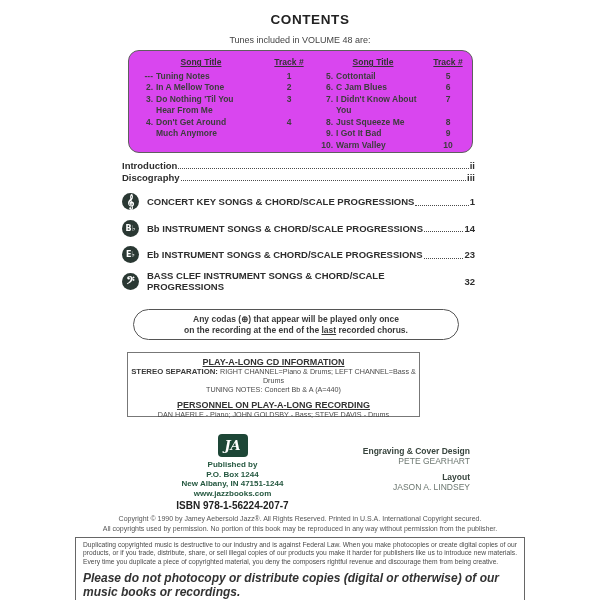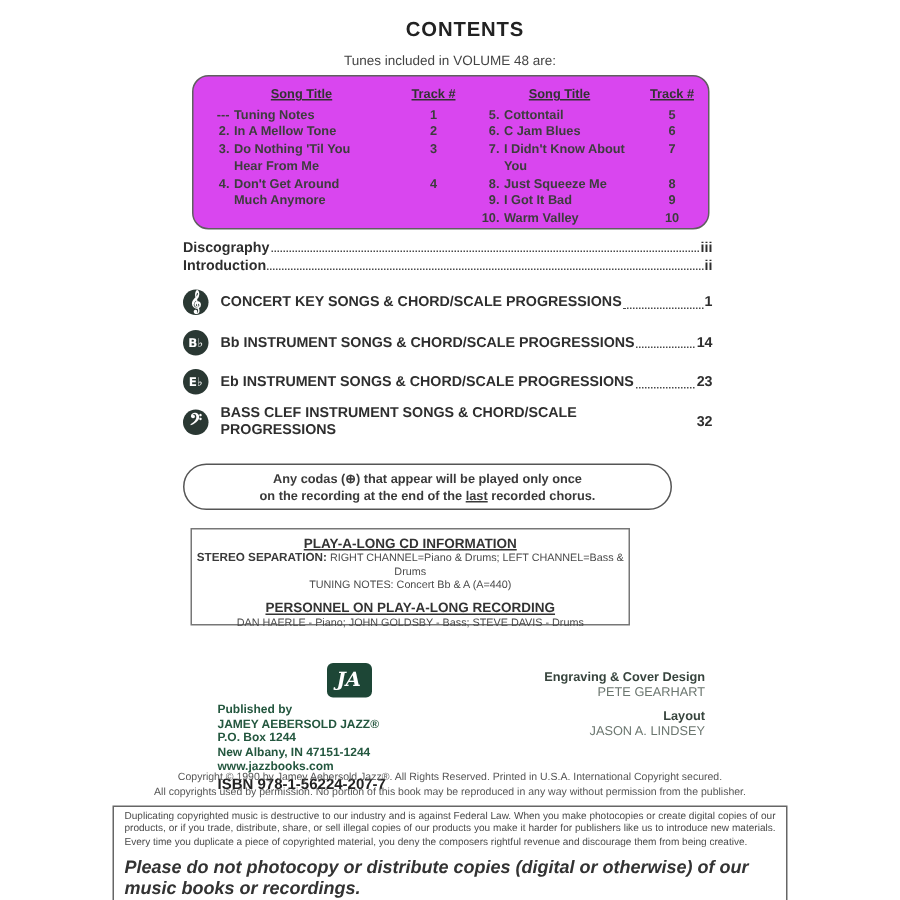--- a/index.html
+++ b/index.html
@@ -36,36 +36,36 @@
   .section-row { display:flex; align-items:center; margin-top:8.5px; height:18px;
     font-size:9.5px; font-weight:bold; color:#2e2e2e; }
   .section-row .leader { align-self:flex-end; margin-bottom:5px; }
   .icon-circle { width:17px; height:17px; border-radius:50%; background:#2a3833; color:#fff;
     display:flex; align-items:center; justify-content:center; margin-right:8px; flex:none;
     font-family:"DejaVu Sans", sans-serif; }
   .icon-clef span { font-size:13px; line-height:17px; }
   .icon-flat span { font-size:8px; font-weight:bold; line-height:17px; }
 
   
-  .coda-box { left:122px; top:309px; width:326px; height:31px; border:1.5px solid #555;
+  .coda-box { left:133px; top:309px; width:326px; height:31px; border:1.5px solid #555;
     border-radius:16px; text-align:center; font-size:8.5px; font-weight:bold; color:#3a3a3a;
     line-height:11px; padding-top:4px; }
   .u { text-decoration:underline; }
 
   
   .cd-box { left:127px; top:352px; width:293px; height:65px; border:1px solid #777;
     text-align:center; color:#4a4a4a; padding-top:4px; }
   .cd-title { font-size:9px; font-weight:bold; text-decoration:underline; color:#333; }
   .cd-line { font-size:7.2px; line-height:9px; }
   .cd-label { font-weight:bold; font-size:7.8px; color:#3a3a3a; }
   .cd-subtitle { margin-top:6px; }
 
   
-  .publisher { left:145px; top:434px; width:175px; text-align:left; color:#24573f;
-    font-size:8px; font-weight:bold; line-height:9.5px;margin-top:8px; }
+  .publisher { left:145px; top:434px; width:175px; text-align:center; color:#24573f;
+    font-size:8px; font-weight:bold; line-height:9.5px; }
   .logo { width:30px; height:23px; background:#1d4636; border-radius:4px; margin:0 auto 3px auto;
     display:flex; align-items:center; justify-content:center; }
   .logo span { color:#fff; font-family:"DejaVu Serif", serif; font-style:italic; font-weight:bold; font-size:13px; }
   .isbn { color:#222; margin-top:3px; font-size:10px; }
 
   
   .credits { left:350px; top:446px; width:120px; text-align:right; line-height:10px; }
   .credit-label { font-size:8.5px; font-weight:bold; color:#37443d; }
   .credit-name  { font-size:8.5px; color:#6b766f; }
   .credit-gap { height:6px; }
@@ -141,28 +141,28 @@
 
         <div class="song-num">10.</div>
         <div class="song-title">Warm Valley</div>
         <div class="song-track">10</div>
       </div>
     </div>
   </div>
 
   <div class="abs toc">
     <div class="toc-row">
+      <span>Introduction</span>
+      <span class="leader"></span>
+      <span>ii</span>
+    </div>
+    <div class="toc-row">
       <span>Discography</span>
       <span class="leader"></span>
       <span>iii</span>
-    </div>
-    <div class="toc-row">
-      <span>Introduction</span>
-      <span class="leader"></span>
-      <span>ii</span>
     </div>
 
     <div class="section-row">
       <span class="icon-circle icon-clef">
           <span>𝄞</span>
         </span>
       <span>CONCERT KEY SONGS &amp; CHORD/SCALE PROGRESSIONS</span>
       <span class="leader"></span>
       <span>1</span>
     </div>
@@ -203,21 +203,20 @@
     <div class="cd-line">TUNING NOTES: Concert Bb &amp; A (A=440)</div>
     <div class="cd-title cd-subtitle">PERSONNEL ON PLAY-A-LONG RECORDING</div>
     <div class="cd-line">DAN HAERLE - Piano; JOHN GOLDSBY - Bass; STEVE DAVIS - Drums</div>
   </div>
 
   <div class="abs publisher">
     <div class="logo">
         <span>JA</span>
       </div>
     <div>Published by</div>
-    <div>JAMEY AEBERSOLD JAZZ®</div>
     <div>P.O. Box 1244</div>
     <div>New Albany, IN  47151-1244</div>
     <div>www.jazzbooks.com</div>
     <div class="isbn">ISBN 978-1-56224-207-7</div>
   </div>
 
   <div class="abs credits">
     <div class="credit-label">Engraving &amp; Cover Design</div>
     <div class="credit-name">PETE GEARHART</div>
     <div class="credit-gap"></div>

